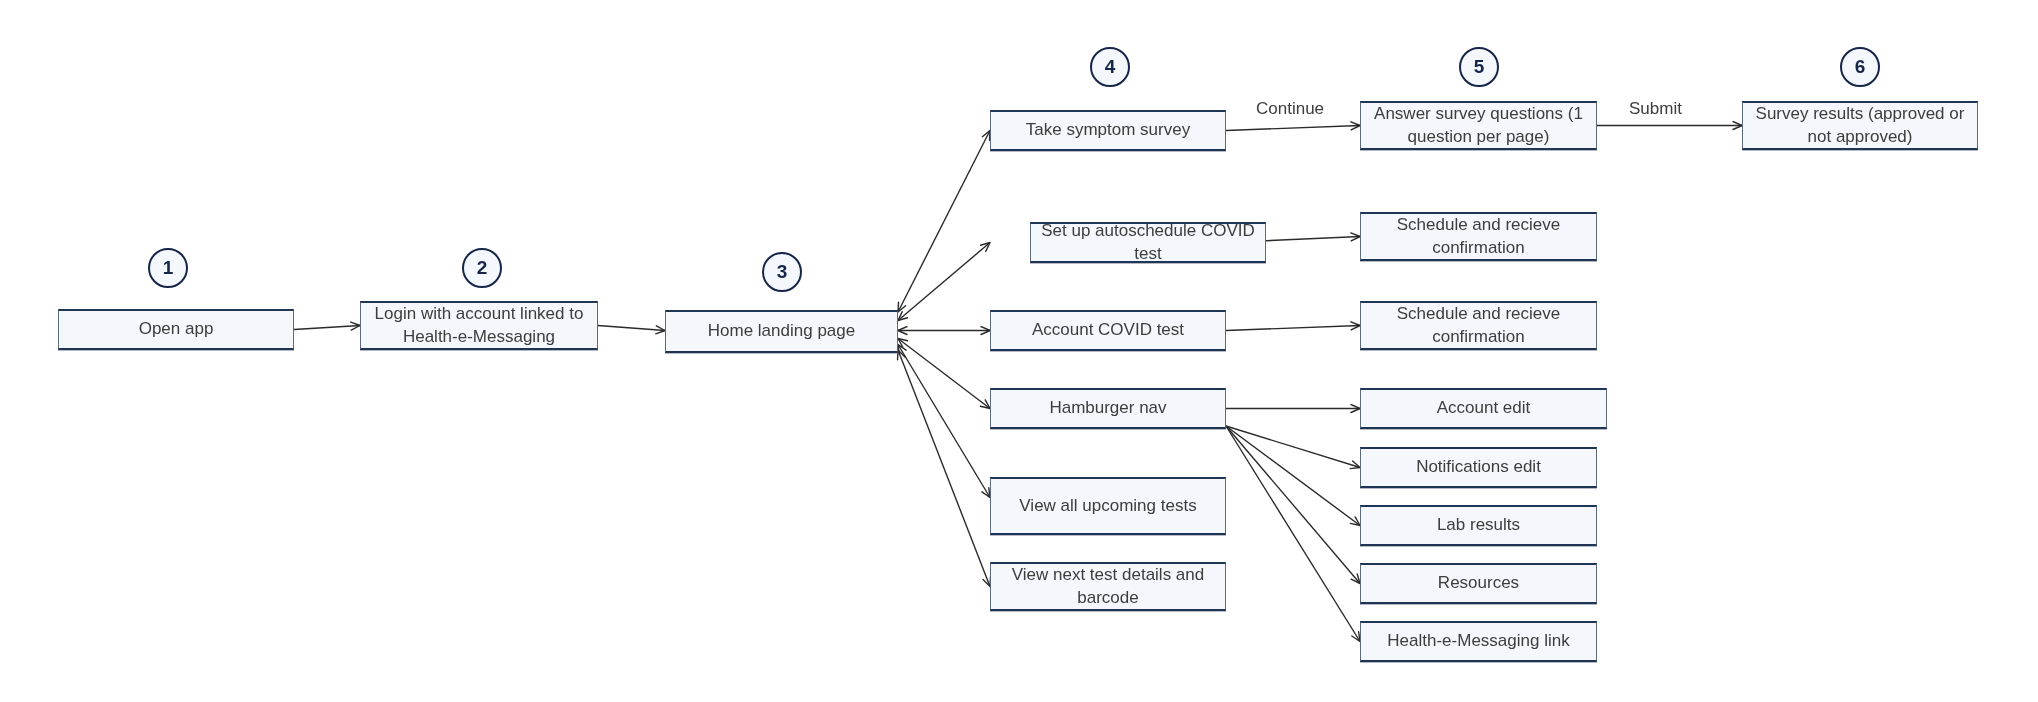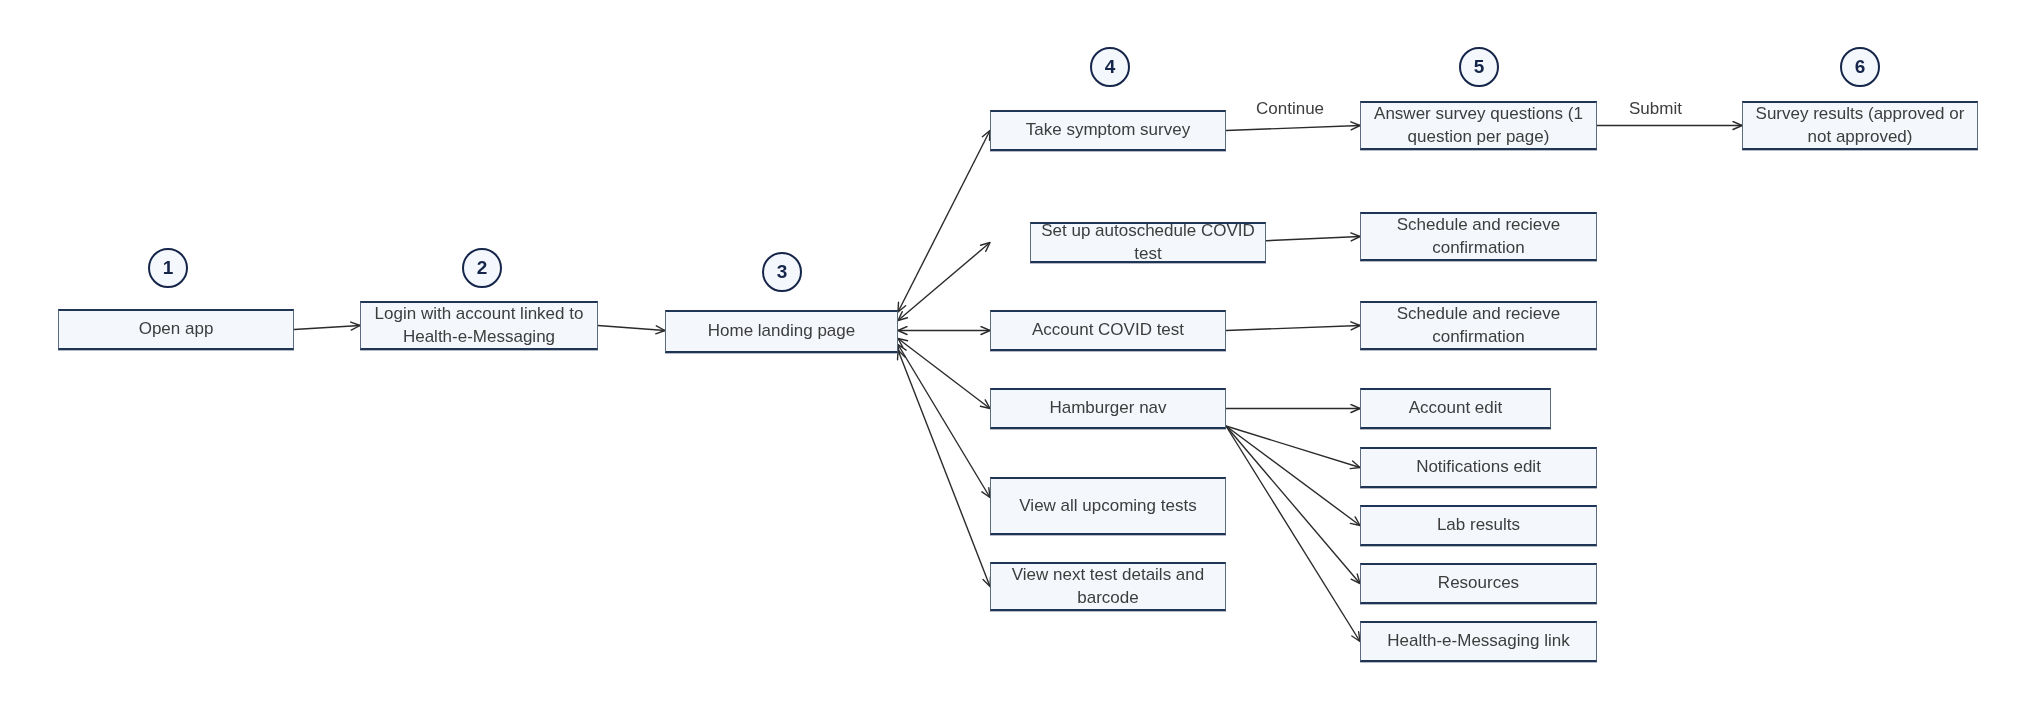--- a/index.html
+++ b/index.html
@@ -136,21 +136,21 @@
       </div>
       <div class="node" style="left: 1360px; top: 101px; width: 237px; height: 49px;">
         <span>Answer survey questions (1 question per page)</span>
       </div>
       <div class="node" style="left: 1360px; top: 212px; width: 237px; height: 49px;">
         <span>Schedule and recieve confirmation</span>
       </div>
       <div class="node" style="left: 1360px; top: 301px; width: 237px; height: 49px;">
         <span>Schedule and recieve confirmation</span>
       </div>
-      <div class="node" style="left: 1360px; top: 388px; width: 191px; height: 41px;">
+      <div class="node" style="left: 1360px; top: 388px; width: 247px; height: 41px;">
         <span>Account edit</span>
       </div>
       <div class="node" style="left: 1360px; top: 447px; width: 237px; height: 41px;">
         <span>Notifications edit</span>
       </div>
       <div class="node" style="left: 1360px; top: 505px; width: 237px; height: 41px; align-items: center;">
         <span>Lab results</span>
       </div>
       <div class="node" style="left: 1360px; top: 563px; width: 237px; height: 41px;">
         <span>Resources</span>

